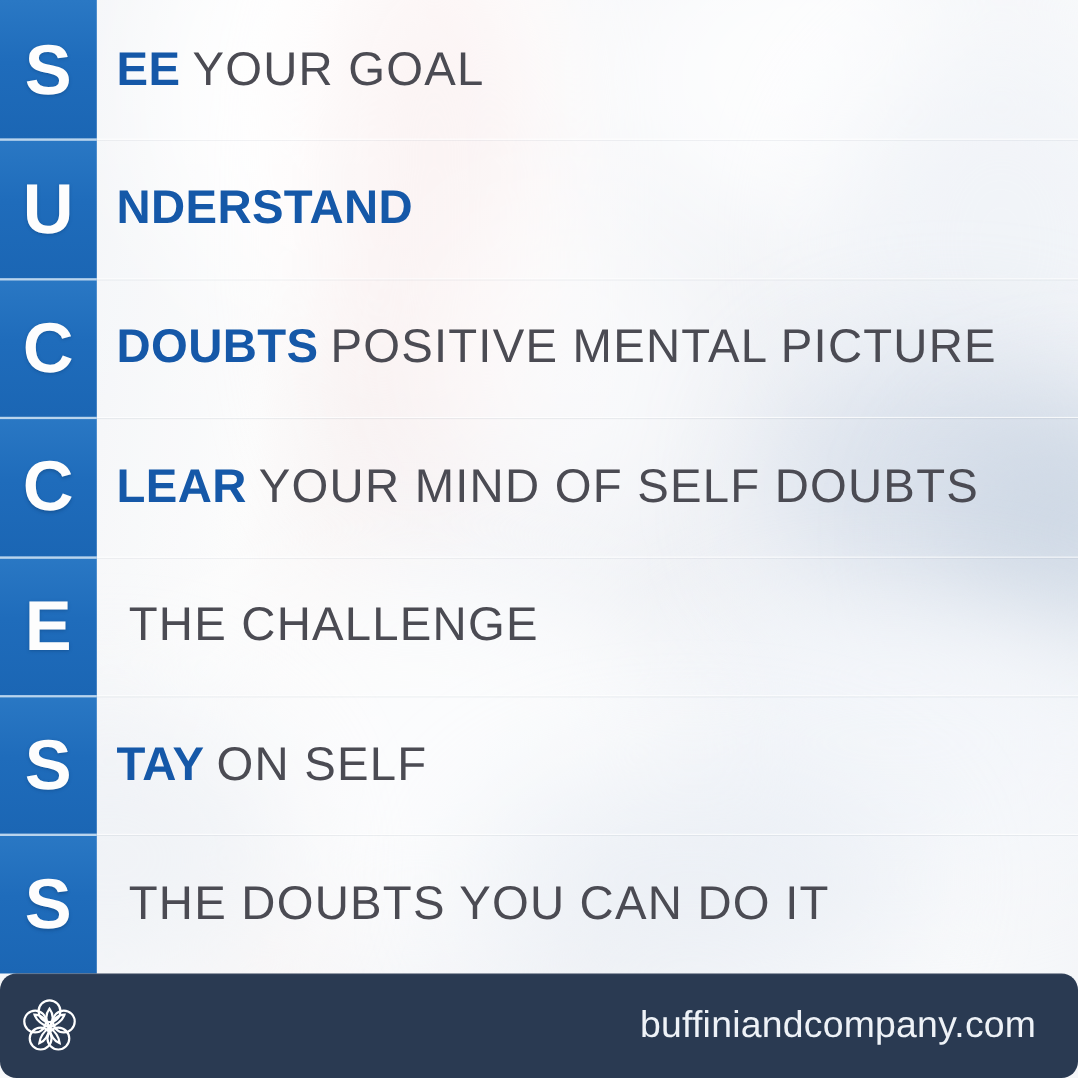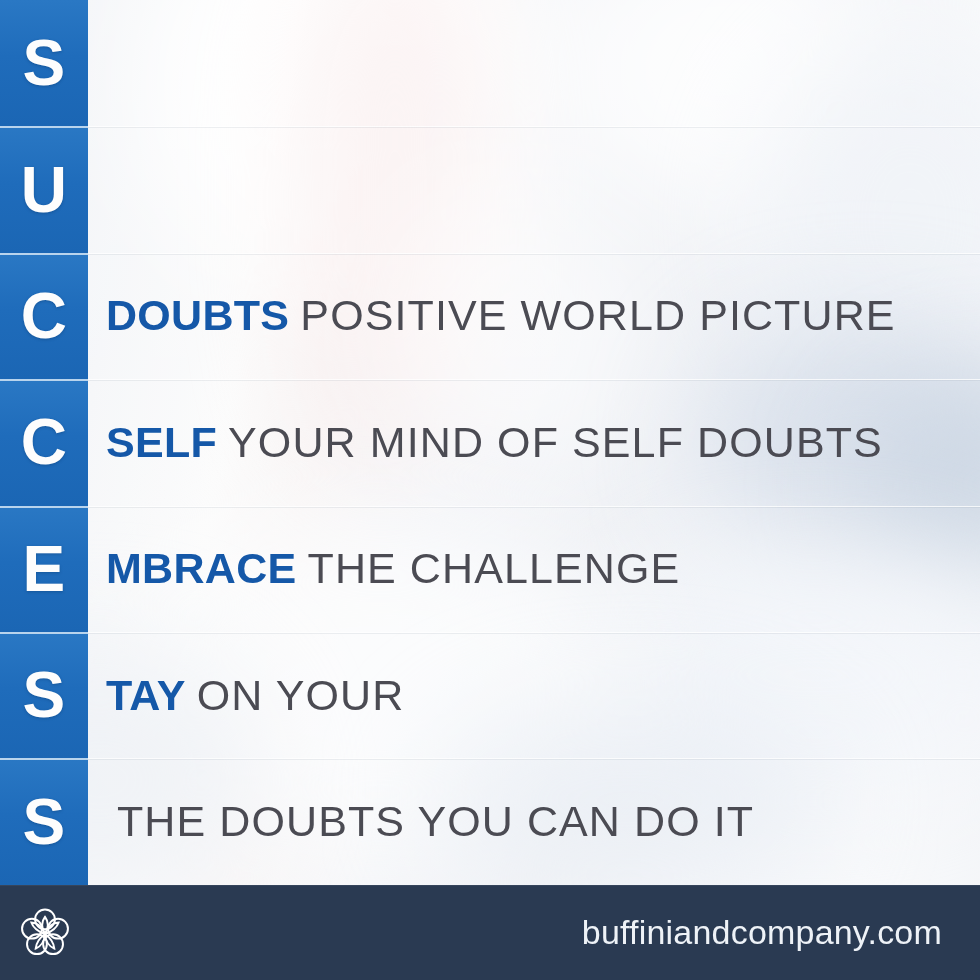--- a/index.html
+++ b/index.html
@@ -137,20 +137,21 @@
     position: absolute;
     left: 0;
     bottom: 0;
     width: 980px;
     height: 95px;
     background: #2a3a52;
     display: flex;
     align-items: center;
     box-sizing: border-box;
     padding: 0 38px 0 14px;
+    border-radius: 15px;
   }
   .footer::before {
     content: "";
     position: absolute;
     left: 0; right: 0; top: 0;
     height: 1px;
     background: rgba(255,255,255,0.06);
   }
   .footer-logo { width: 62px; height: 62px; flex: 0 0 62px; }
   .footer-spacer { flex: 1 1 auto; }
@@ -181,72 +182,76 @@
   </div>
   <div class="bg-layer bg-veil"></div>
 
   <div class="rows">
 
     <div class="row">
 
       <div class="letter-cell">
         <span class="glyph">S</span>
       </div>
+      <div class="row-text">
+        <span class="lead">EE</span>
+        <span class="rest">YOUR GOAL</span>
+      </div>
     </div>
 
     <div class="row">
       <div class="row-divider"></div>
       <div class="letter-cell">
         <span class="glyph">U</span>
       </div>
       <div class="row-text">
+        <span class="lead">NDERSTAND</span>
       </div>
     </div>
 
     <div class="row">
       <div class="row-divider"></div>
       <div class="letter-cell">
         <span class="glyph">C</span>
       </div>
       <div class="row-text">
         <span class="lead">DOUBTS</span>
-        <span class="rest">POSITIVE WORLD PICTURE</span>
+        <span class="rest">POSITIVE MENTAL PICTURE</span>
       </div>
     </div>
 
     <div class="row">
       <div class="row-divider"></div>
       <div class="letter-cell">
         <span class="glyph">C</span>
       </div>
       <div class="row-text">
-        <span class="lead">SELF</span>
+        <span class="lead">LEAR</span>
         <span class="rest">YOUR MIND OF SELF DOUBTS</span>
       </div>
     </div>
 
     <div class="row">
       <div class="row-divider"></div>
       <div class="letter-cell">
         <span class="glyph">E</span>
       </div>
       <div class="row-text">
-        <span class="lead">MBRACE</span>
         <span class="rest">THE CHALLENGE</span>
       </div>
     </div>
 
     <div class="row">
       <div class="row-divider"></div>
       <div class="letter-cell">
         <span class="glyph">S</span>
       </div>
       <div class="row-text">
         <span class="lead">TAY</span>
-        <span class="rest">ON YOUR</span>
+        <span class="rest">ON SELF</span>
       </div>
     </div>
 
     <div class="row">
       <div class="row-divider"></div>
       <div class="letter-cell">
         <span class="glyph">S</span>
       </div>
       <div class="row-text">
         <span class="rest">THE DOUBTS YOU CAN DO IT</span>

